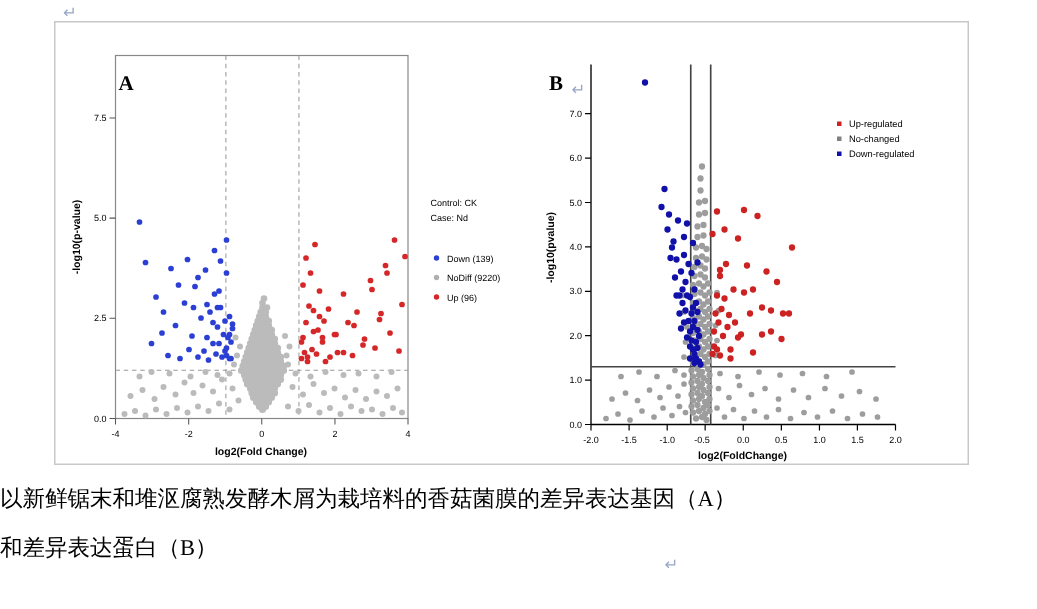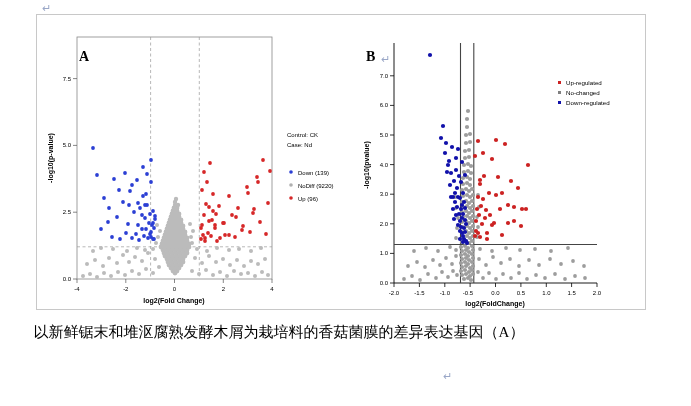--- a/index.html
+++ b/index.html
@@ -39,21 +39,21 @@
     position: absolute;
     font-family: "Liberation Serif", serif;
     font-weight: bold;
     font-size: 14px;
     color: #000;
   }
   .caption {
     position: absolute;
     left: 0;
     width: 558px;
-    text-align: center;
+    text-align: left;
     font-family: "Liberation Serif", serif;
     font-size: 15px;
     color: #000;
   }
   .cap1 { top: 323px; }
   .cap2 { top: 356px; }
   svg { display: block; }
   .axis-label {
     font-family: "Liberation Sans", sans-serif;
     font-weight: bold;
@@ -779,14 +779,15 @@
           <text class="legend-text-b" x="244" y="89.5">Down-regulated</text>
         </g>
       </g>
     </svg>
     <div class="panel-letter" style="left:329px; top:34px;">B</div>
     <span class="pilcrow" style="left:344px; top:38px;">↵</span>
 
   </div>
 
   <div class="caption cap1">以新鲜锯末和堆沤腐熟发酵木屑为栽培料的香菇菌膜的差异表达基因（A）</div>
+  <div class="caption cap2">和差异表达蛋白（B）</div>
 
 </div>
 
 </body></html>

